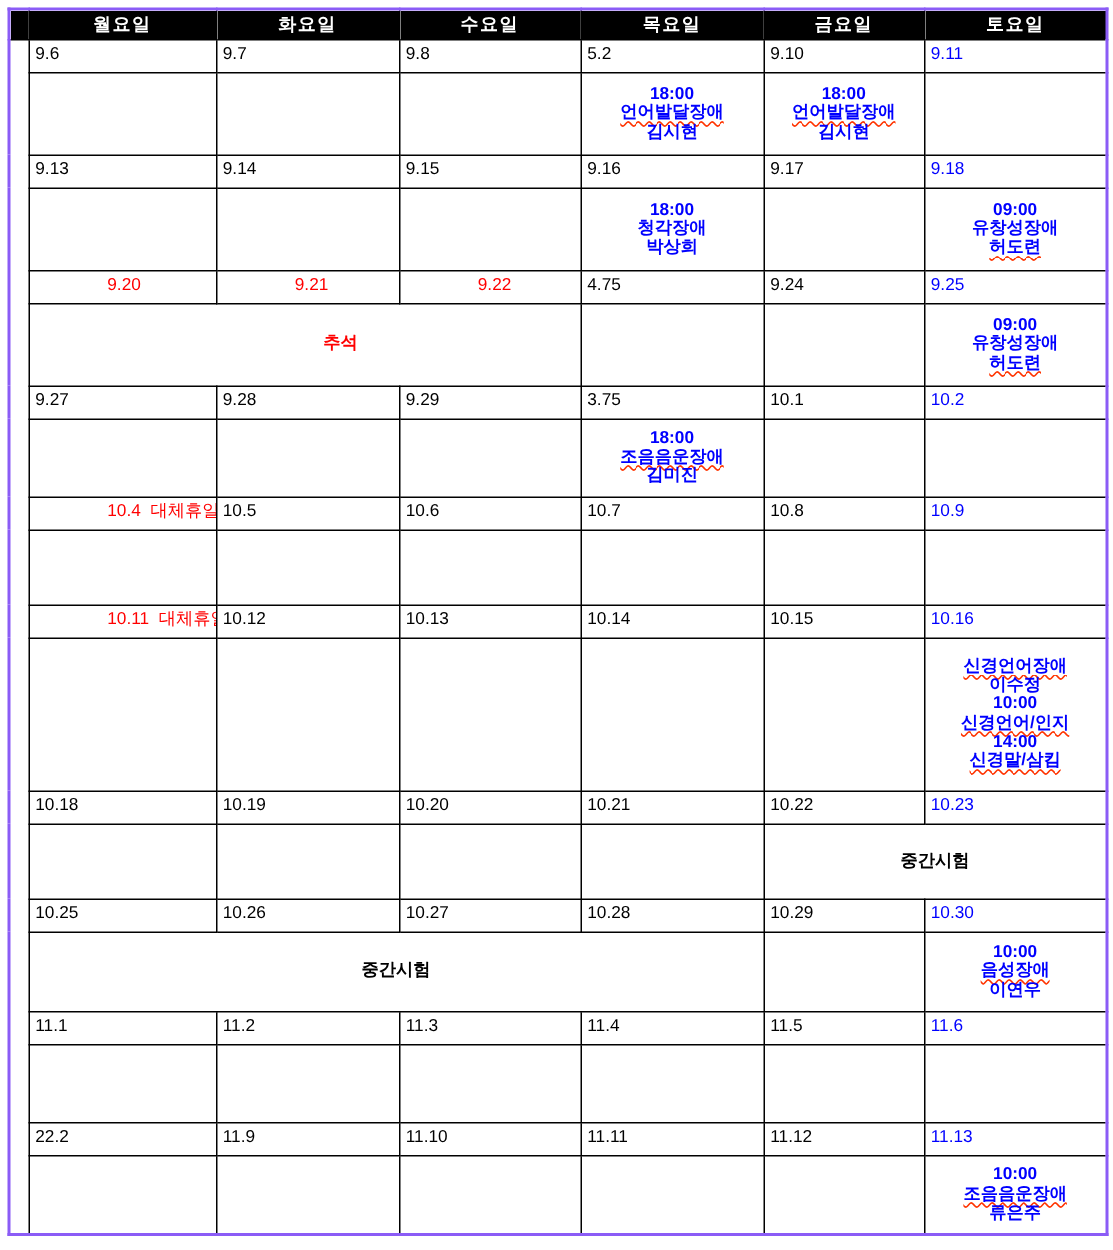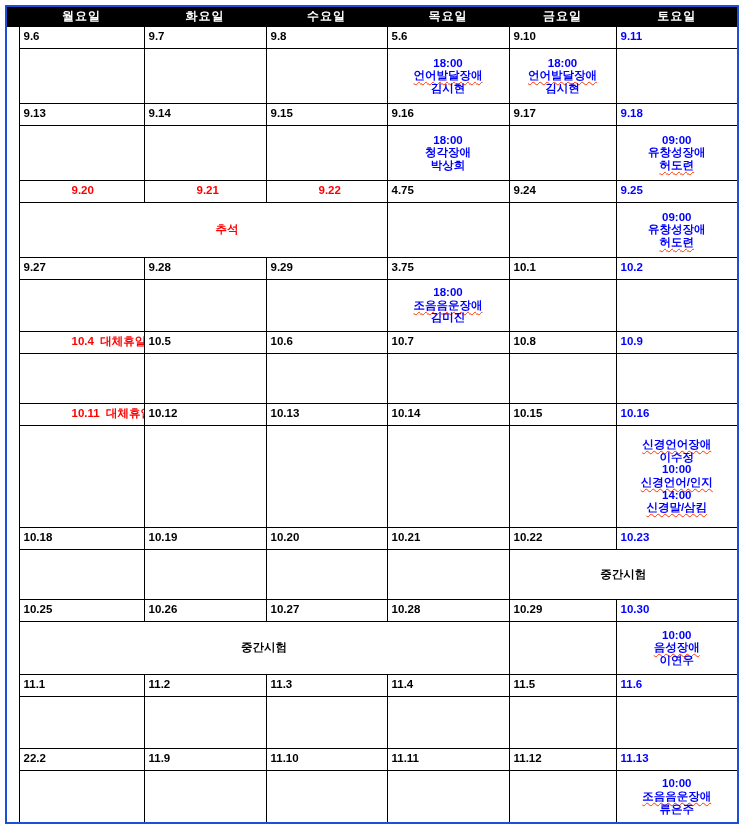--- a/index.html
+++ b/index.html
@@ -14,21 +14,21 @@
     height: 833px;
     overflow: hidden;
   }
   table.calendar {
     position: absolute;
     left: 5px;
     top: 5px;
     border-collapse: collapse;
     table-layout: fixed;
     width: 732px;
-    border: 2px solid #1d4ed8;
+    border: 2px solid #8b5cf6;
   }
   td {
     border: 1px solid #000;
     padding: 0;
     vertical-align: top;
     overflow: hidden;
   }
   
   tr.header-row { height: 20px; }
   td.corner, td.day-header {
@@ -44,21 +44,21 @@
     letter-spacing: 1px;
   }
   
   td.gutter { background: #ffffff; }
   
   tr.date-row { height: 22px; }
   td.date-cell {
     vertical-align: middle;
     padding-left: 4px;
     font-size: 11.5px;
-    font-weight: bold;
+    font-weight: normal;
     line-height: 1;
   }
   td.date-cell span { white-space: pre; }
   
   td.event-cell { vertical-align: middle; }
   .lines {
     display: flex;
     flex-direction: column;
     justify-content: space-evenly;
     align-items: center;
@@ -107,21 +107,21 @@
         <td class="day-header">금요일</td>
         <td class="day-header">토요일</td>
       </tr>
   </thead>
   <tbody>
   <tr class="date-row">
         <td class="gutter" rowspan="20"></td>
         <td class="date-cell"><span class="c-default">9.6</span></td>
         <td class="date-cell"><span class="c-default">9.7</span></td>
         <td class="date-cell"><span class="c-default">9.8</span></td>
-        <td class="date-cell"><span class="c-default">5.6</span></td>
+        <td class="date-cell"><span class="c-default">5.2</span></td>
         <td class="date-cell"><span class="c-default">9.10</span></td>
         <td class="date-cell"><span class="c-saturday">9.11</span></td>
       </tr>
       <tr class="event-row" style="height: 55px;">
         <td class="event-cell">
           <div class="lines"></div>
         </td>
         <td class="event-cell">
           <div class="lines"></div>
         </td>

